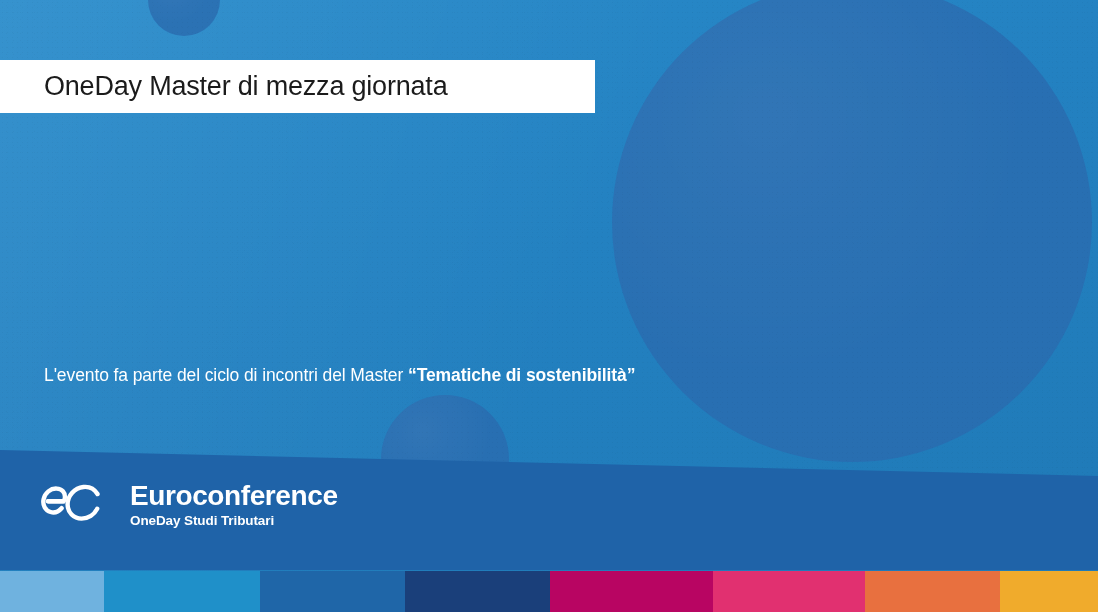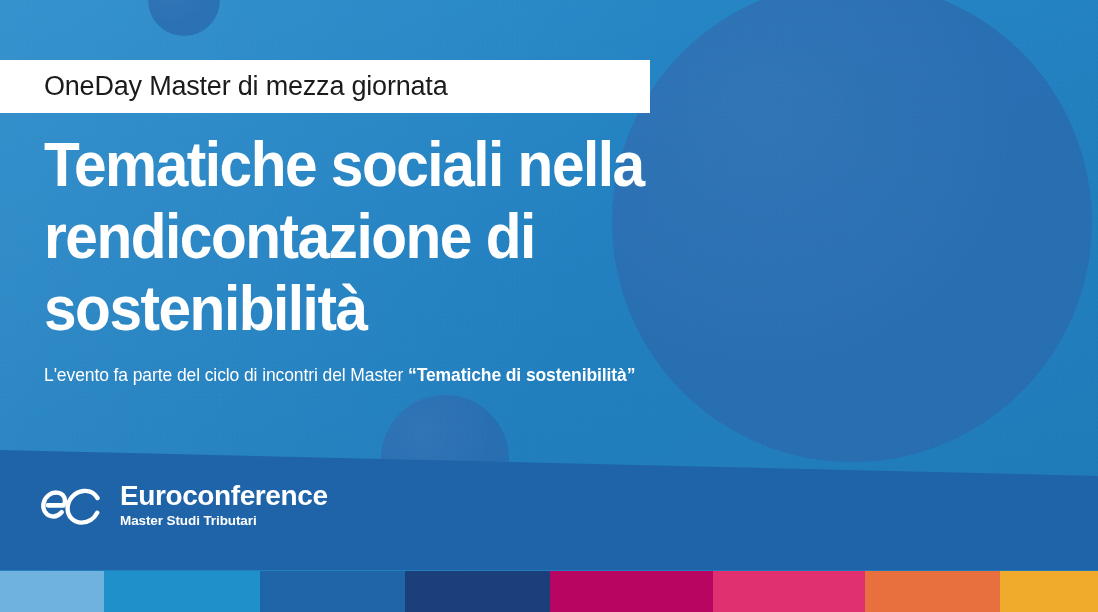--- a/index.html
+++ b/index.html
@@ -75,21 +75,21 @@
       radial-gradient(rgba(0,0,0,0.16) 0.5px, rgba(0,0,0,0) 0.6px);
     background-size: 5px 5px, 7px 7px;
     background-position: 0 0, 3px 2px;
   }
 
   
   #kicker {
     position: absolute;
     left: 0;
     top: 60px;
-    width: 650px;
+    width: 595px;
     height: 53px;
     background: #ffffff;
     display: flex;
     align-items: center;
   }
   #kicker .kicker-text {
     margin-left: 44px;
     font-size: 27px;
     line-height: 1;
     color: #1b1b1b;
@@ -140,22 +140,22 @@
     height: 130px;
     background: #1f63a8;
     clip-path: polygon(0 10px, 1098px 36px, 1098px 130px, 0 130px);
   }
 
   #logo {
     position: absolute;
     left: 40px;
     top: 482px;
     display: flex;
-    align-items: flex-end;
-    gap: 14px;
+    align-items: flex-start;
+    gap: 24px;
   }
   .logo-mark {
     width: 66px;
     height: 42px;
     flex: none;
   }
   .logo-words {
     display: flex;
     flex-direction: column;
     justify-content: center;
@@ -200,43 +200,38 @@
   <div class="circle circle-large textured"></div>
   <div class="circle circle-mid textured"></div>
   <div class="circle circle-small textured"></div>
 
   <div class="grain"></div>
 
   <div id="kicker">
     <span class="kicker-text">OneDay Master di mezza giornata</span>
   </div>
 
-  <div id="headline">
-    <span class="hl-line">Tematiche sociali nella</span>
-    <span class="hl-line">rendicontazione di</span>
-    <span class="hl-line">sostenibilità</span>
-  </div>
 
   <div id="subtitle">
     <span>L'evento fa parte del ciclo di incontri del Master </span><span class="sub-strong">“</span><span class="sub-strong">Tematiche di sostenibilità</span><span class="sub-strong">”</span>
   </div>
 
   <div id="footer-band"></div>
 
   <div id="logo">
     <svg class="logo-mark" viewBox="0 0 66 42">
 
       <path d="M21.6 26.2 C18.6 29.6 14.6 31.2 10.6 30.0 C5.2 28.4 2.4 23.0 3.6 17.2 C4.9 10.8 10.6 6.2 16.8 6.6 C22.0 6.9 25.3 10.6 24.9 15.6 C24.8 17.0 24.3 18.2 23.6 19.2 L8.2 19.2" fill="none" stroke="#ffffff" stroke-width="4.4" stroke-linecap="round"></path>
       <path d="M8.0 19.2 L23.2 19.2" fill="none" stroke="#ffffff" stroke-width="4.4" stroke-linecap="round"></path>
 
       <path d="M57.5 12.0 C54.6 7.2 49.2 4.4 43.4 5.0 C34.6 5.9 27.6 13.6 27.6 22.4 C27.6 30.4 33.6 36.6 41.6 36.6 C48.2 36.6 54.2 32.6 57.2 26.8" fill="none" stroke="#ffffff" stroke-width="4.4" stroke-linecap="round"></path>
     </svg>
     <div class="logo-words">
       <div class="logo-name">Euroconference</div>
-      <div class="logo-tag">Master Studi Tributari</div>
+      <div class="logo-tag">OneDay Studi Tributari</div>
     </div>
   </div>
 
   <div id="color-strip">
       <div class="swatch" style="background: rgb(111, 178, 223); width: 104px;"></div>
       <div class="swatch" style="background: rgb(31, 144, 201); width: 156px;"></div>
       <div class="swatch" style="background: rgb(31, 102, 168); width: 145px;"></div>
       <div class="swatch" style="background: rgb(26, 63, 122); width: 145px;"></div>
       <div class="swatch" style="background: rgb(184, 5, 98); width: 163px;"></div>
       <div class="swatch" style="background: rgb(225, 48, 112); width: 152px;"></div>

